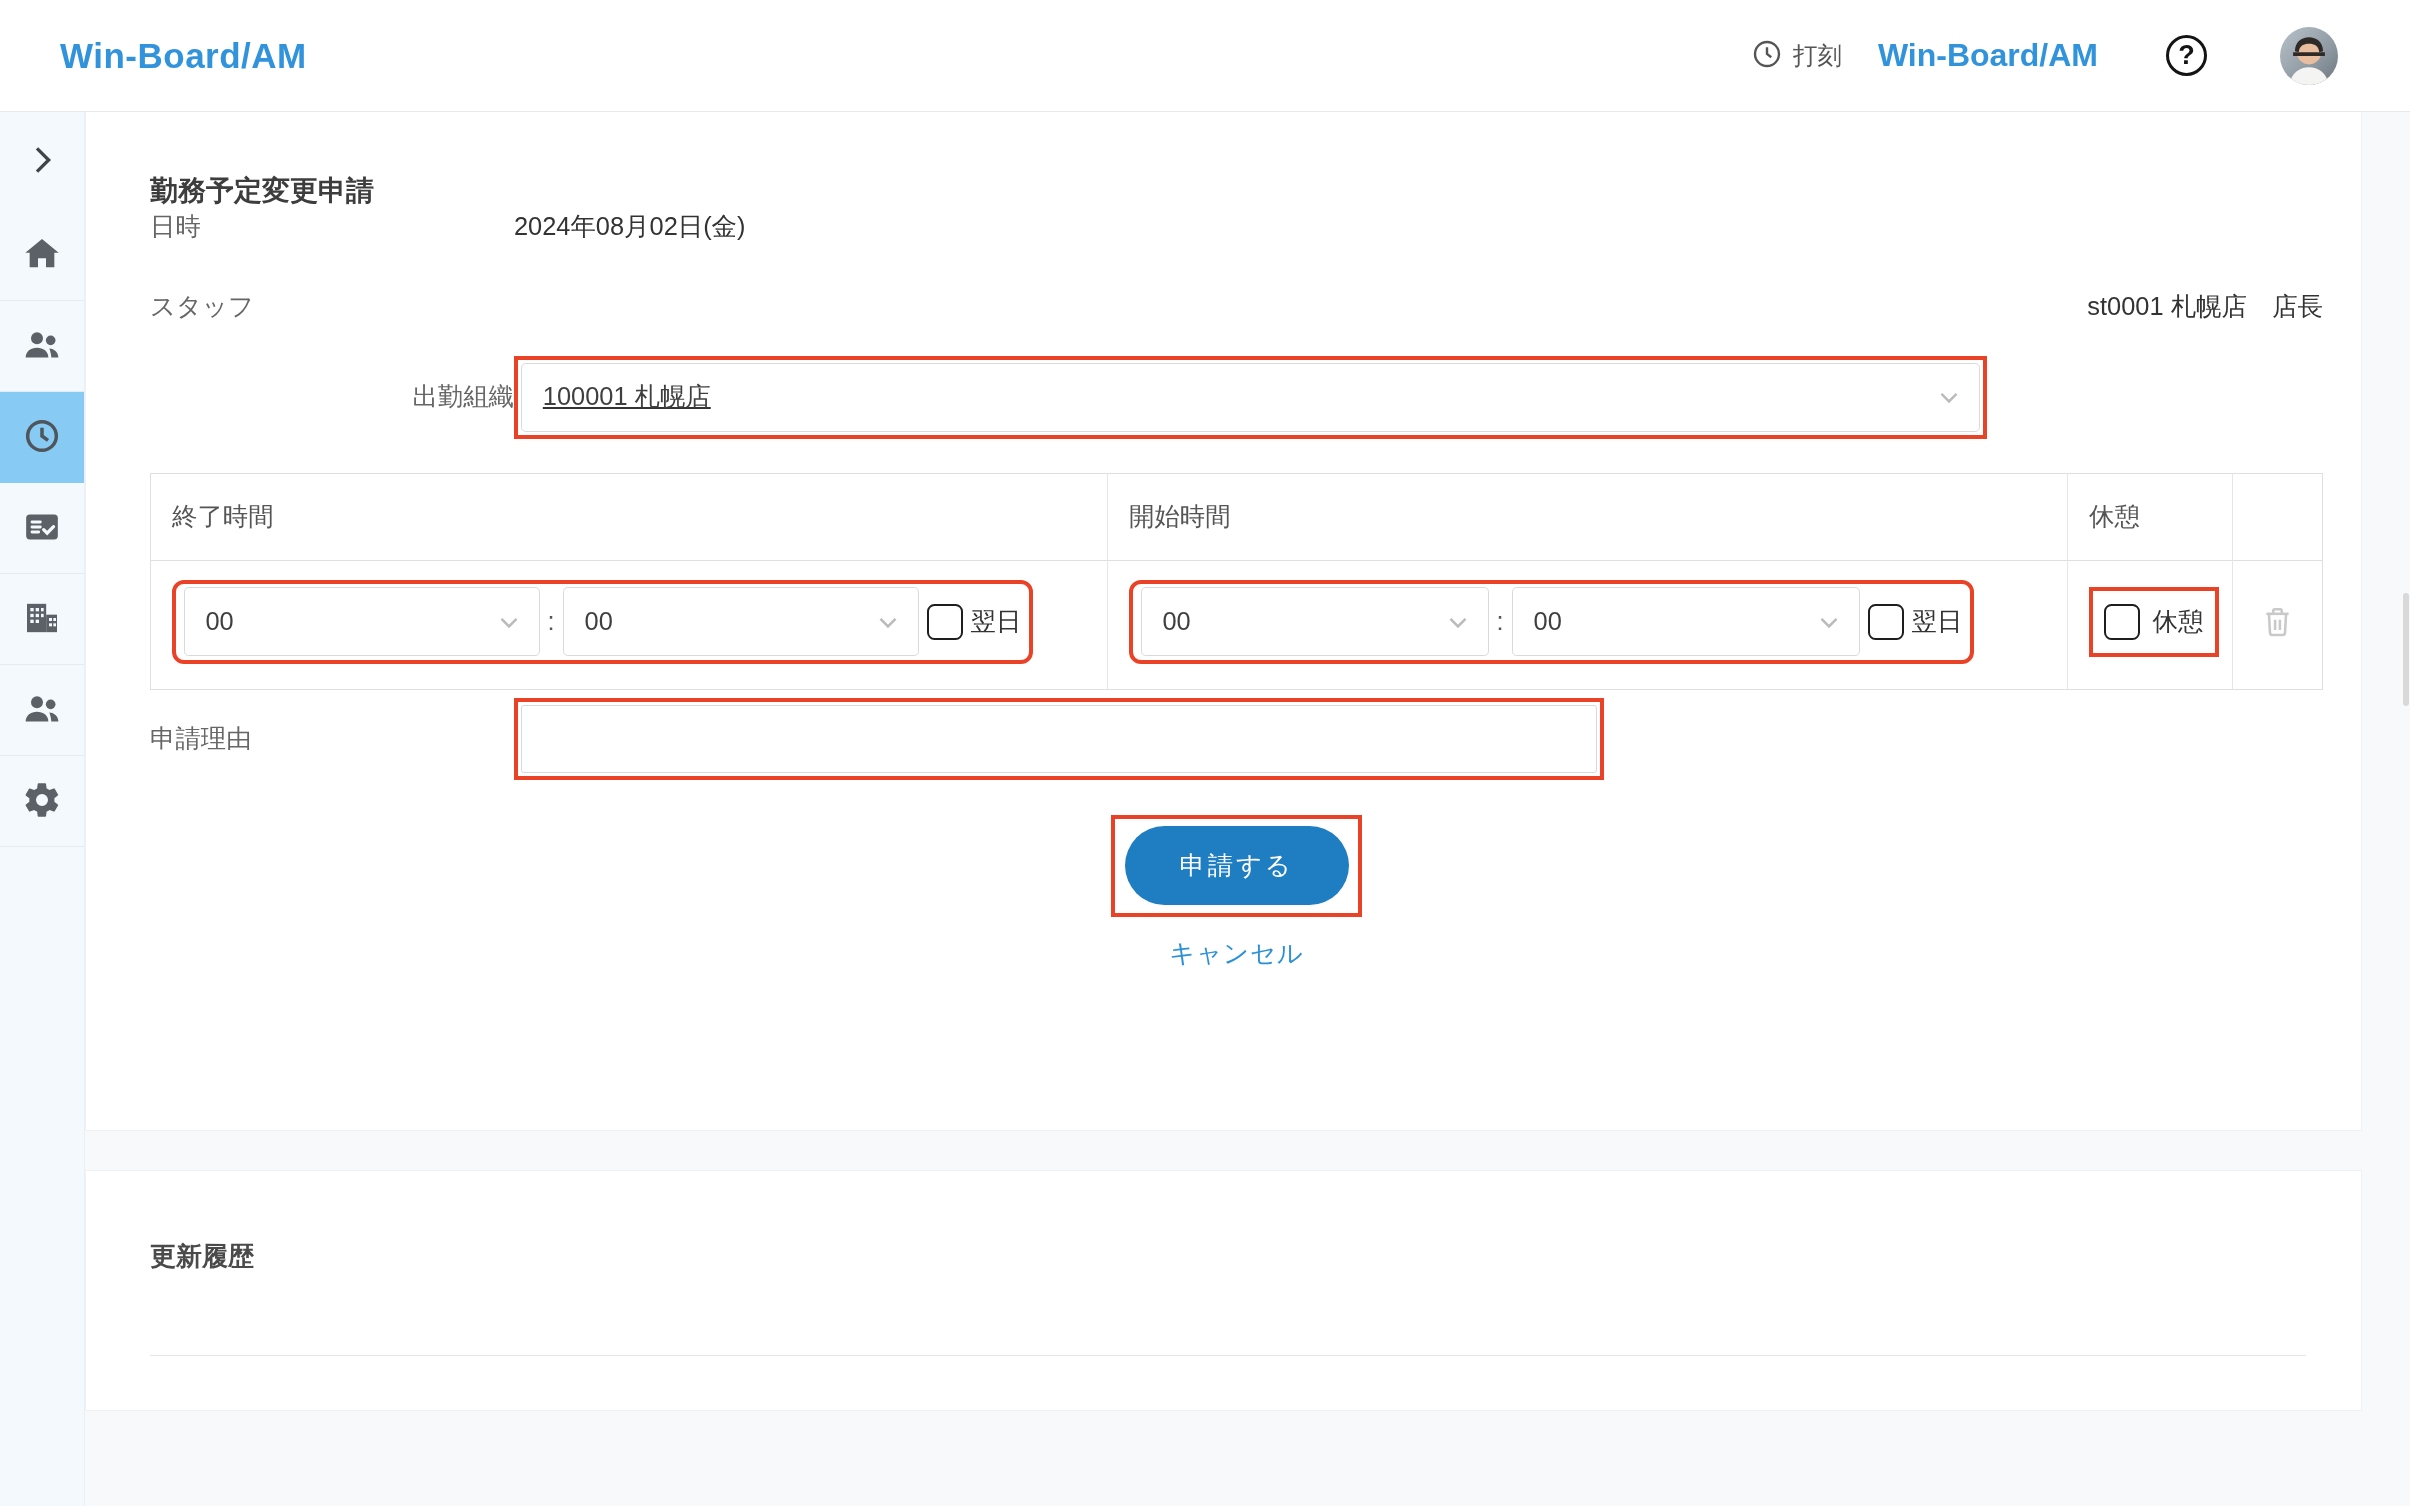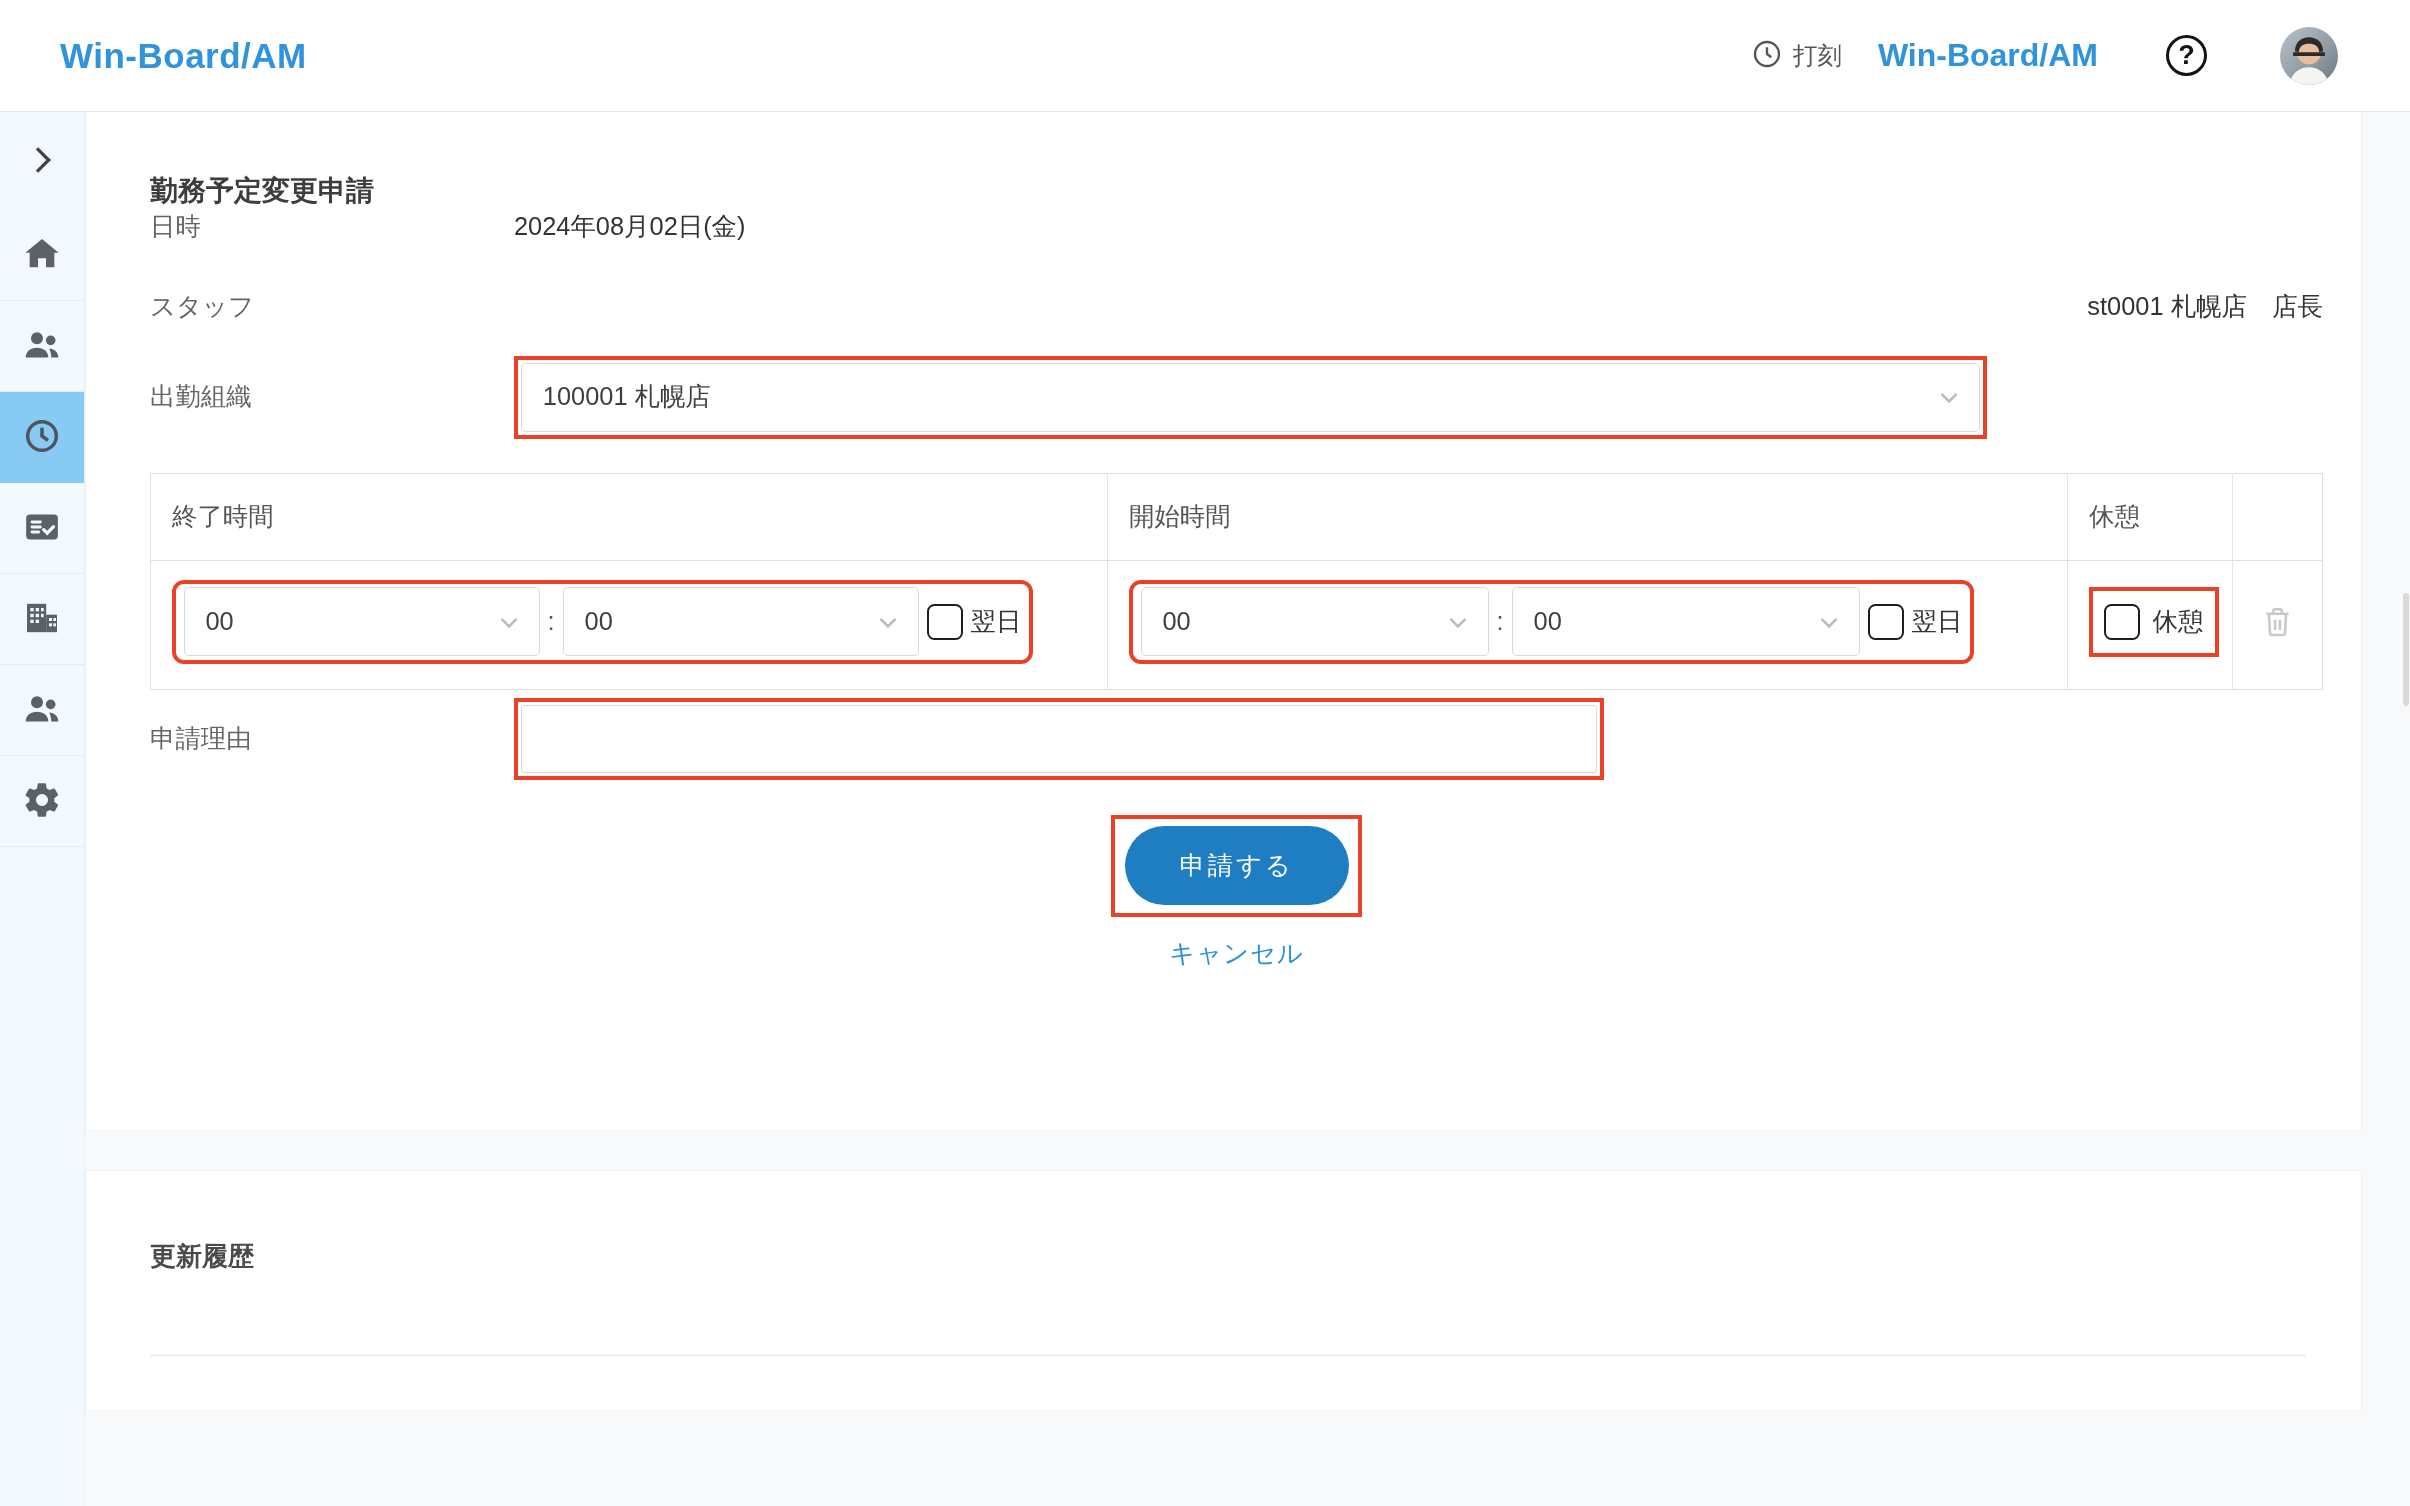--- a/index.html
+++ b/index.html
@@ -48,23 +48,23 @@
   .main{flex:1;background:var(--bg);padding-right:49px;position:relative;}
   .card{background:#fff;border:0.9px solid #F0F1F3;}
   .form-card{border-top:none;min-height:1019px;padding:60px 38px 0 64px;}
   
   .form-title{font-size:28px;font-weight:700;color:#3D3D3D;}
   .field-row{display:flex;align-items:center;}
   .field-label{width:364px;flex:none;font-size:25.4px;color:#666;}
   .field-value{font-size:25.4px;color:#333;}
   .row-date{margin-bottom:46px;}
   .row-staff{margin-bottom:32px;justify-content:space-between;}
-  .row-org{margin-bottom:34px;}
+  .row-org{margin-bottom:34px;text-align:right;}
   .ann{border:4.7px solid var(--red);}
-  .org-ann{flex:1;max-width:1473px;padding:2.8px;background:#fff;}
+  .org-ann{flex:1;max-width:1473px;padding:2.8px;background:#fff;text-decoration:underline;}
   .select-box{
     height:69px;background:#fff;border:0.9px solid var(--input-border);border-radius:4.7px;
     display:flex;align-items:center;justify-content:space-between;
     padding:0 15px 0 21px;font-size:25.4px;color:#3F3F3F;cursor:pointer;
   }
   .select-box .chev svg{width:30px;height:30px;display:block;}
   .org-select{width:100%;}
   
   .shift-table{border:0.9px solid var(--tbl-border);display:grid;grid-template-columns:957px 960px 165px 1fr;}
   .th{

